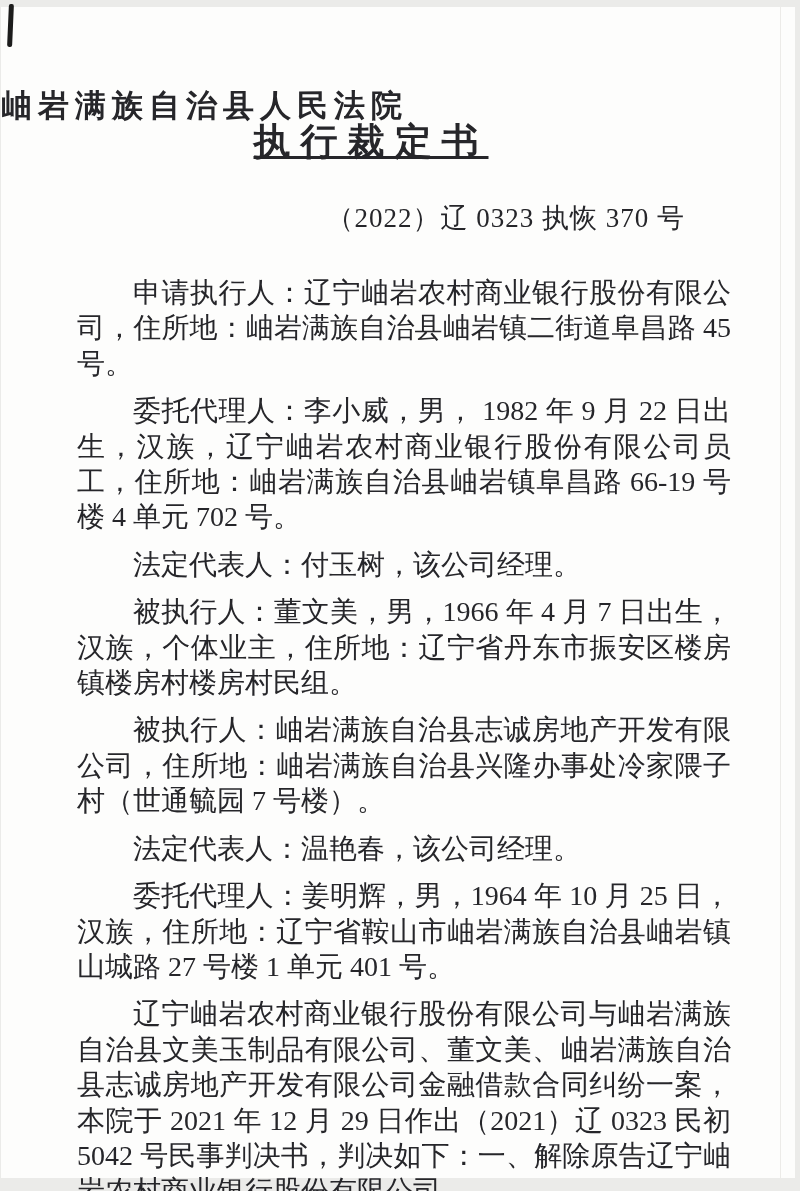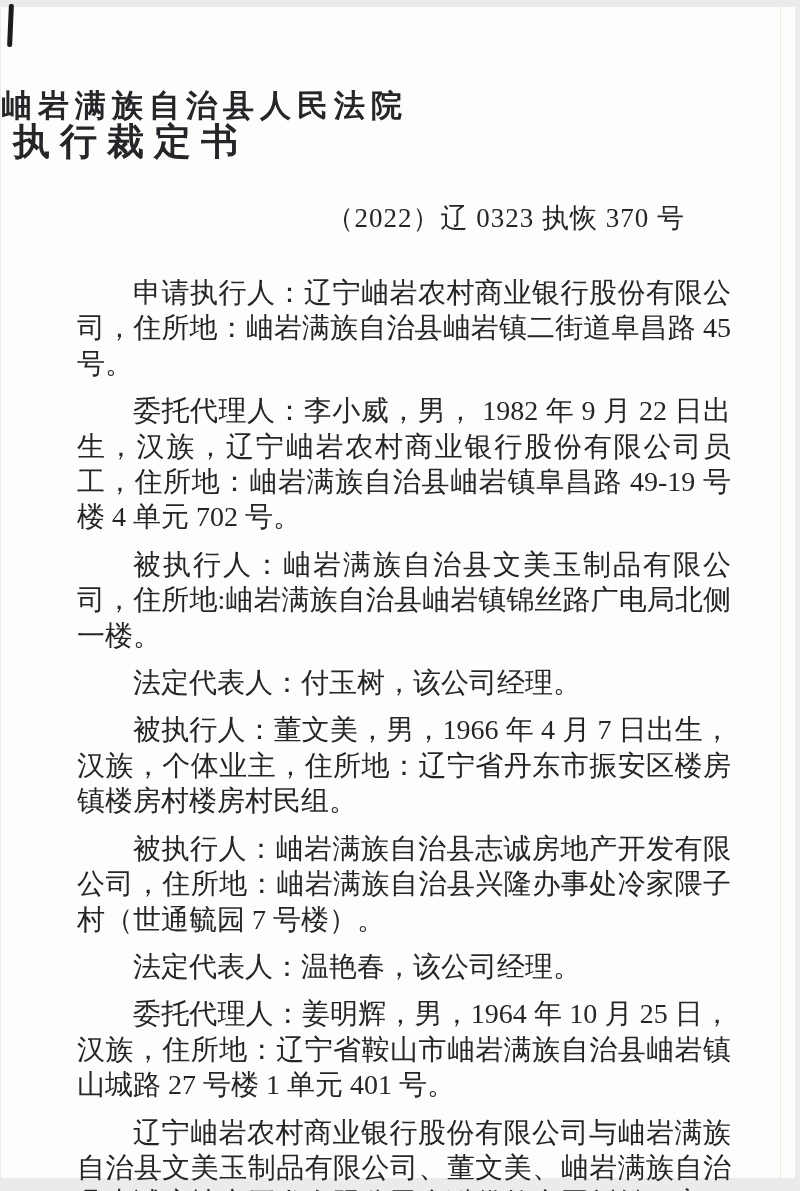--- a/index.html
+++ b/index.html
@@ -47,28 +47,29 @@
     width: 732px;
     text-align: left;
     font-size: 31px;
     line-height: 34px;
     font-weight: 600;
     letter-spacing: 6px;
     white-space: nowrap;
   }
   .doc-title {
     position: absolute;
-    top: 115px; left: 12px;
+    top: 115px; left: 2px;
     width: 736px;
-    text-align: left;
+    text-align: center;
     font-size: 37px;
     line-height: 40px;
     font-weight: 700;
     letter-spacing: 10px;
     white-space: nowrap;
+    text-decoration: underline;
   }
   .case-number {
     position: absolute;
     top: 193px; left: 0;
     width: 684px;
     text-align: right;
     font-size: 27px;
     letter-spacing: 1px;
     white-space: nowrap;
   }
@@ -91,22 +92,21 @@
 <div class="page">
 
   <div class="court-name">岫岩满族自治县人民法院</div>
 
   <div class="doc-title">执行裁定书</div>
 
   <div class="case-number">（2022）辽 0323 执恢 370 号</div>
 
   <div class="doc-body">
     <p>申请执行人：辽宁岫岩农村商业银行股份有限公司，住所地：岫岩满族自治县岫岩镇二街道阜昌路 45 号。</p>
-    <p>委托代理人：李小威，男， 1982 年 9 月 22 日出生，汉族，辽宁岫岩农村商业银行股份有限公司员工，住所地：岫岩满族自治县岫岩镇阜昌路 49-19 号楼 4 单元 702 号。</p>
-    <p>被执行人：岫岩满族自治县文美玉制品有限公司，住所地:岫岩满族自治县岫岩镇锦丝路广电局北侧一楼。</p>
+    <p>委托代理人：李小威，男， 1982 年 9 月 22 日出生，汉族，辽宁岫岩农村商业银行股份有限公司员工，住所地：岫岩满族自治县岫岩镇阜昌路 66-19 号楼 4 单元 702 号。</p>
     <p>法定代表人：付玉树，该公司经理。</p>
     <p>被执行人：董文美，男，1966 年 4 月 7 日出生，汉族，个体业主，住所地：辽宁省丹东市振安区楼房镇楼房村楼房村民组。</p>
     <p>被执行人：岫岩满族自治县志诚房地产开发有限公司，住所地：岫岩满族自治县兴隆办事处冷家隈子村（世通毓园 7 号楼）。</p>
     <p>法定代表人：温艳春，该公司经理。</p>
     <p>委托代理人：姜明辉，男，1964 年 10 月 25 日，汉族，住所地：辽宁省鞍山市岫岩满族自治县岫岩镇山城路 27 号楼 1 单元 401 号。</p>
     <p>辽宁岫岩农村商业银行股份有限公司与岫岩满族自治县文美玉制品有限公司、董文美、岫岩满族自治县志诚房地产开发有限公司金融借款合同纠纷一案，本院于 2021 年 12 月 29 日作出（2021）辽 0323 民初 5042 号民事判决书，判决如下：一、解除原告辽宁岫岩农村商业银行股份有限公司</p>
   </div>
 
 </div>
 

